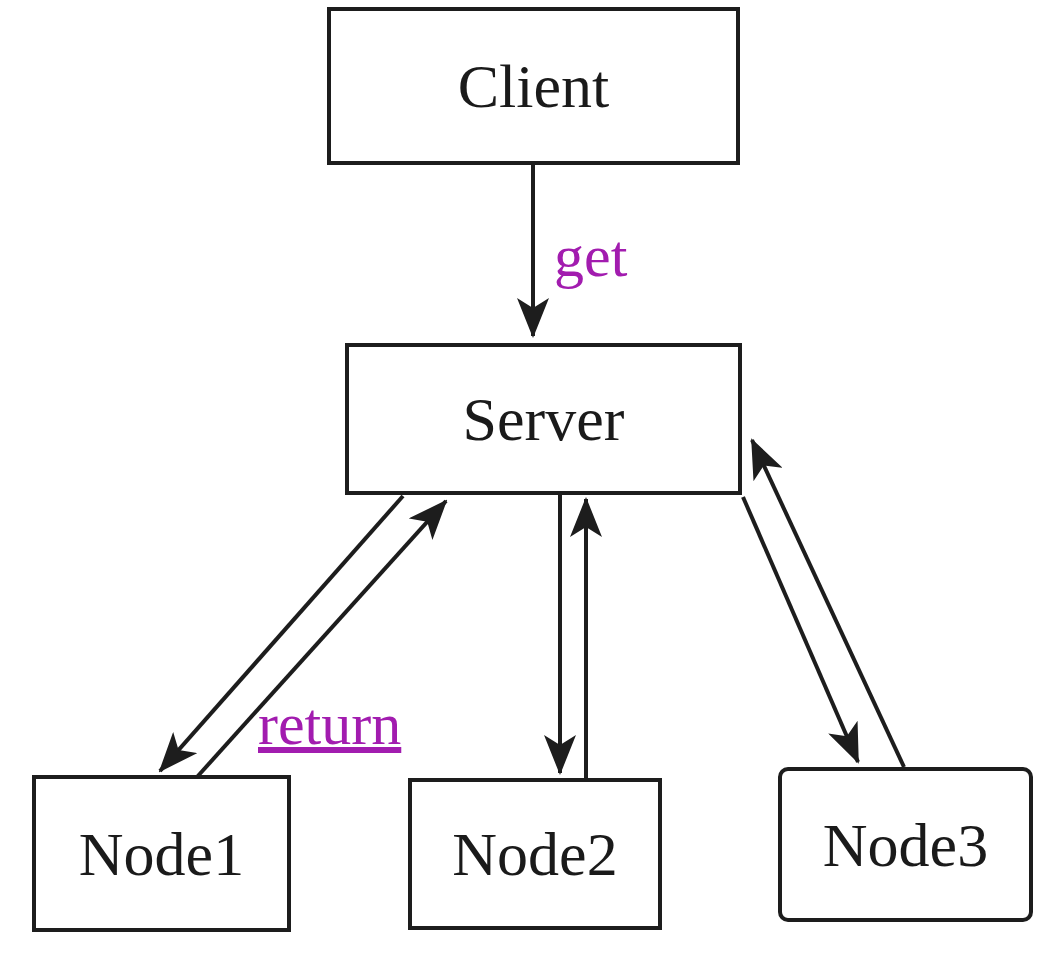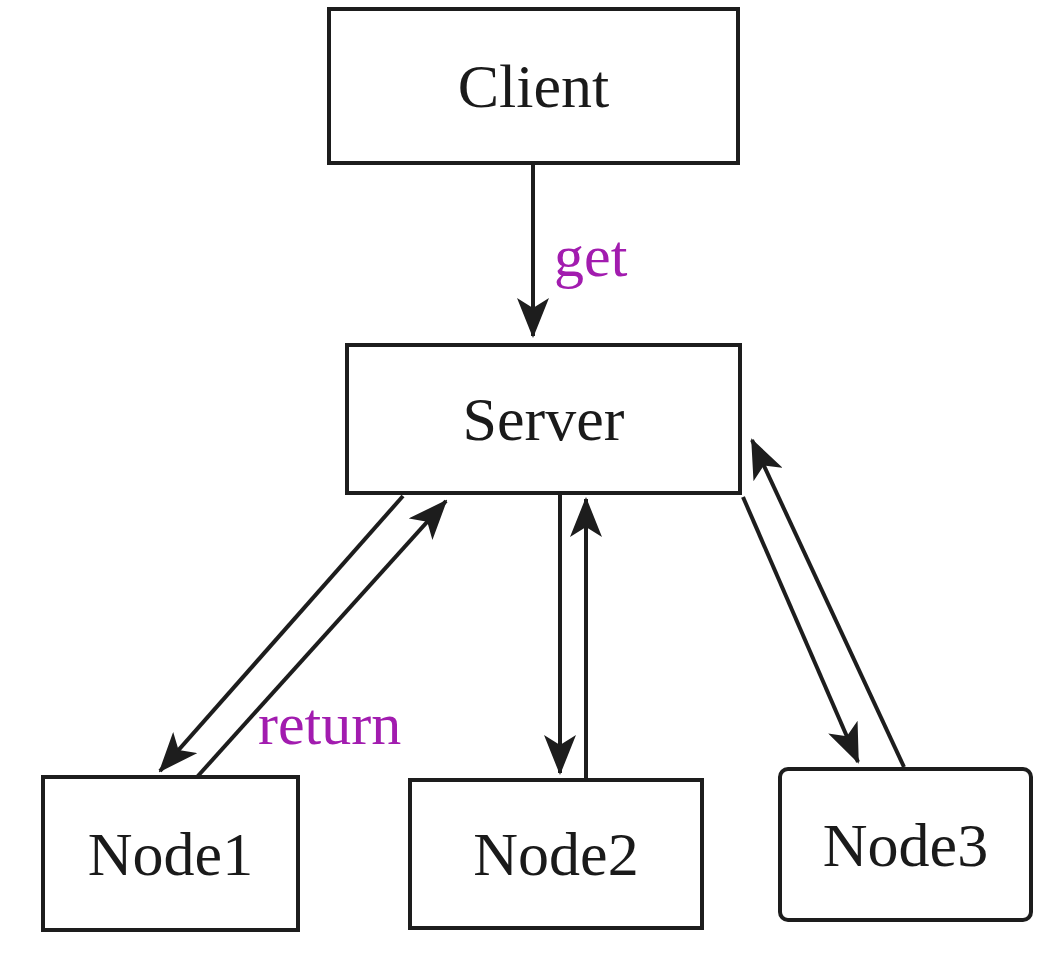--- a/index.html
+++ b/index.html
@@ -41,26 +41,26 @@
   .edge-label {
     position: absolute;
     font-size: 60px;
     line-height: 1;
     color: #a21caf;
     white-space: nowrap;
   }
   
   .box-client { left: 327px; top: 7px;   width: 413px; height: 158px; }
   .box-server { left: 345px; top: 343px; width: 397px; height: 152px; }
-  .box-node1  { left: 41px;  top: 775px; width: 259px; height: 157px; }
-  .box-node2  { left: 408px; top: 778px; width: 296px; height: 152px; }
+  .box-node1  { left: 32px;  top: 775px; width: 259px; height: 157px; }
+  .box-node2  { left: 408px; top: 778px; width: 254px; height: 152px; }
   .box-node3  { left: 778px; top: 767px; width: 255px; height: 155px; border-radius: 10px; }
   .label-get    { left: 554px; top: 226px; }
   .label-ping   { left: 134px; top: 598px; }
-  .label-return { left: 258px; top: 694px; }
+  .label-return { left: 258px; top: 694px; text-decoration: underline; }
 </style>
 </head>
 <body>
 
 <div class="canvas">
 
   <svg class="arrow-layer" width="1060" height="960" viewBox="0 0 1060 960" xmlns="http://www.w3.org/2000/svg">
     <defs>
       <marker id="arrowhead" viewBox="0 0 40 32" markerWidth="40" markerHeight="32" refX="38" refY="16" markerUnits="userSpaceOnUse" orient="auto">
         <polygon points="0,0 40,16 0,32 10,16" fill="#1d1d1d"></polygon>

